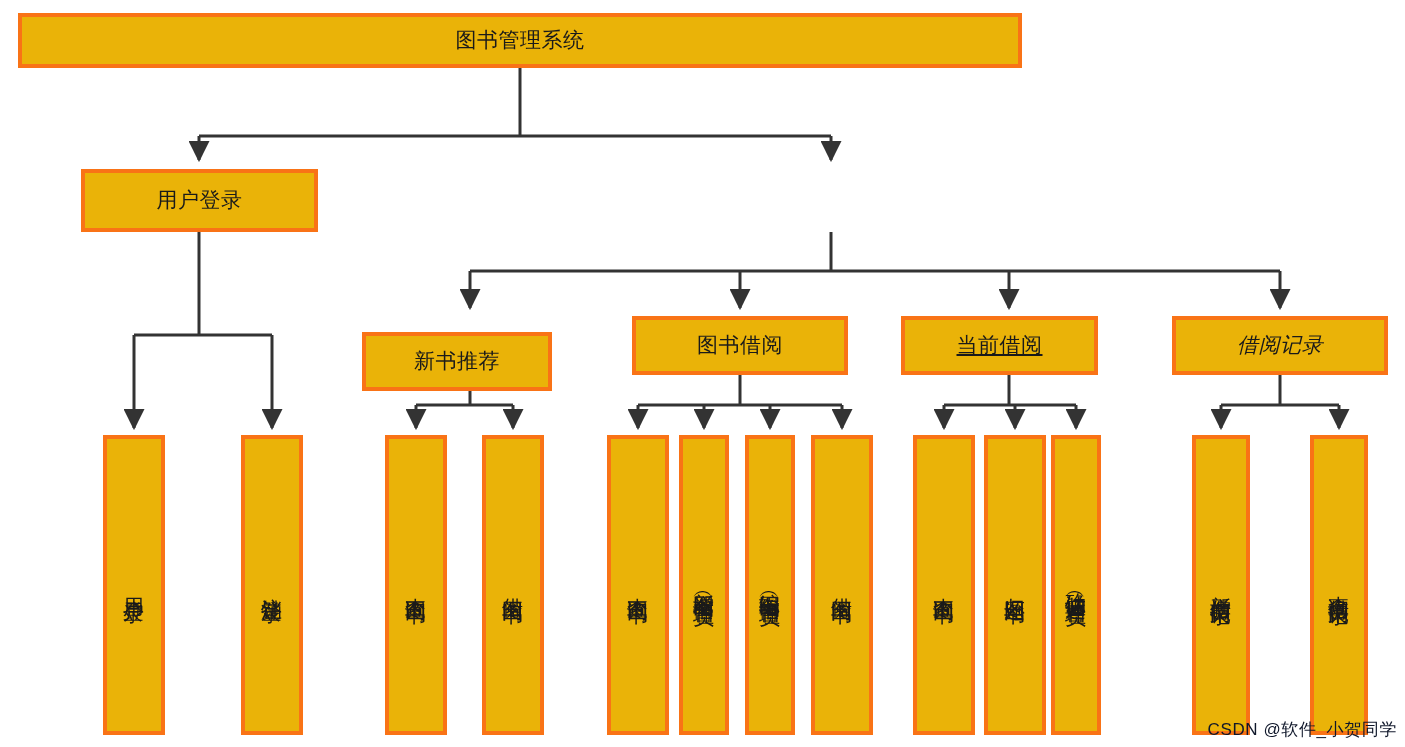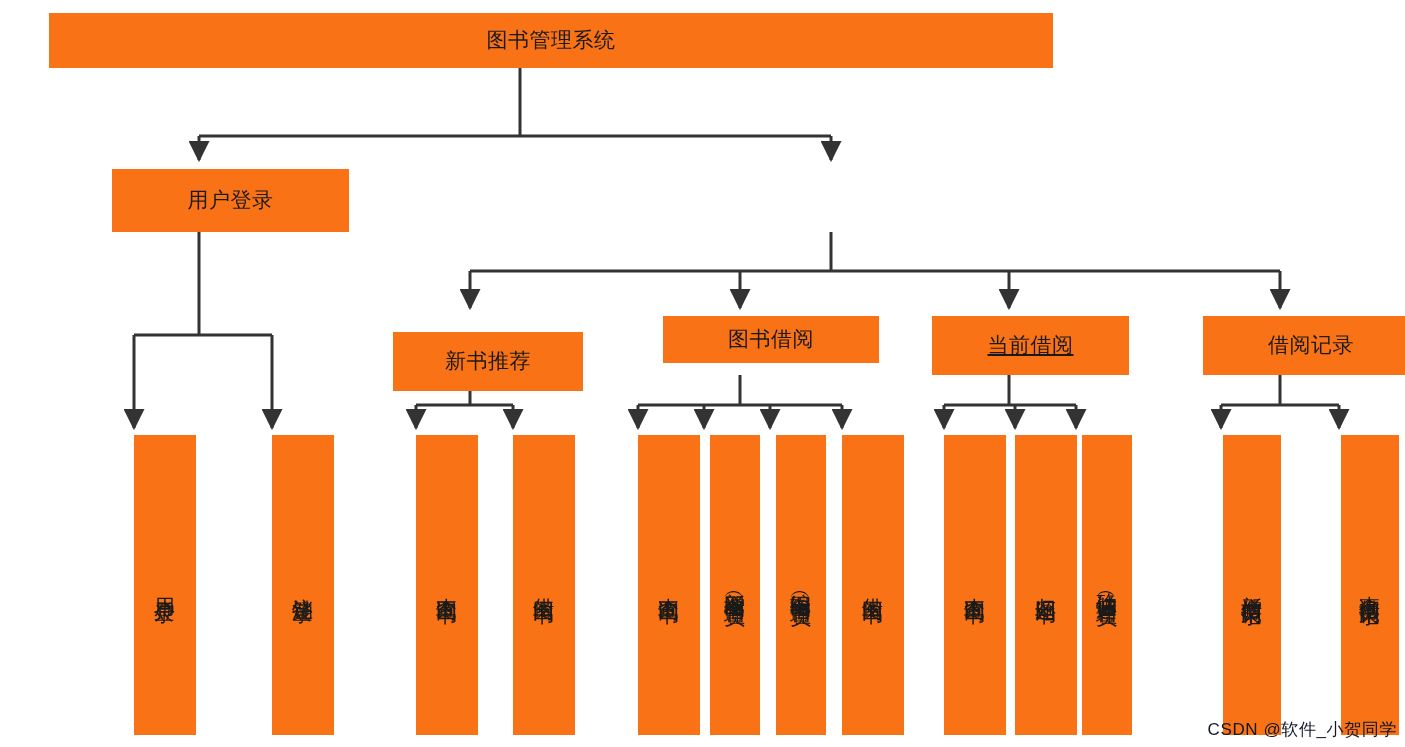--- a/index.html
+++ b/index.html
@@ -21,27 +21,26 @@
     position: absolute;
     left: 0;
     top: 0;
     width: 1405px;
     height: 747px;
     pointer-events: none;
   }
   .node {
     position: absolute;
     box-sizing: border-box;
-    background: #f97316;
+    background: #eab308;
     border: 4px solid #f97316;
     display: flex;
     align-items: center;
     justify-content: center;
     color: #1a1a1a;
-    margin-left: 31px;
   }
   .node .lbl {
     display: block;
     text-align: center;
     line-height: 1.18;
     letter-spacing: 0.5px;
   }
   .node.h .lbl {
     font-size: 21px;
   }
@@ -126,27 +125,27 @@
     <span class="lbl">图书管理系统</span>
   </div>
 
   <div class="node h" style="left:81px; top:169px; width:237px; height:63px;">
     <span class="lbl">用户登录</span>
   </div>
 
   <div class="node h" style="left:362px; top:332px; width:190px; height:59px;">
     <span class="lbl">新书推荐</span>
   </div>
-  <div class="node h" style="left:632px; top:316px; width:216px; height:47px;">
+  <div class="node h" style="left:632px; top:316px; width:216px; height:59px;">
     <span class="lbl">图书借阅</span>
   </div>
   <div class="node h" style="left:901px; top:316px; width:197px; height:59px;text-decoration:underline;">
     <span class="lbl">当前借阅</span>
   </div>
-  <div class="node h" style="left:1172px; top:316px; width:216px; height:59px;">
+  <div class="node h" style="left:1172px; top:316px; width:216px; height:59px;font-style:italic;">
     <span class="lbl">借阅记录</span>
   </div>
 
   <div class="node v" style="left:103px; top:435px; width:62px; height:300px;">
     <span class="lbl">用户登录</span>
   </div>
   <div class="node v" style="left:241px; top:435px; width:62px; height:300px;">
     <span class="lbl">注销登录</span>
   </div>
   <div class="node v" style="left:385px; top:435px; width:62px; height:300px;">

